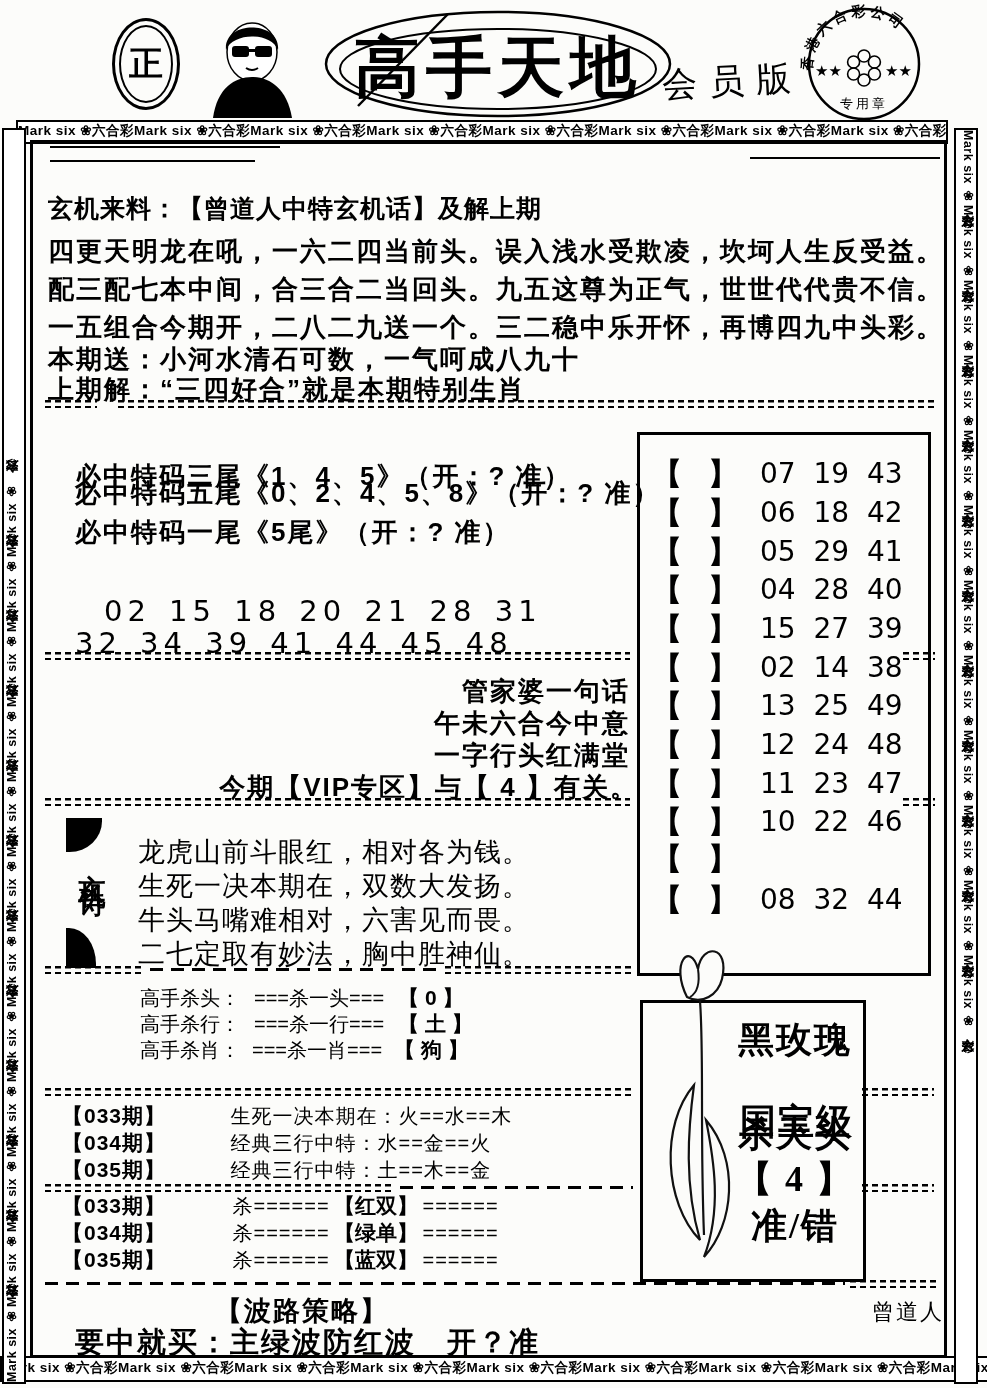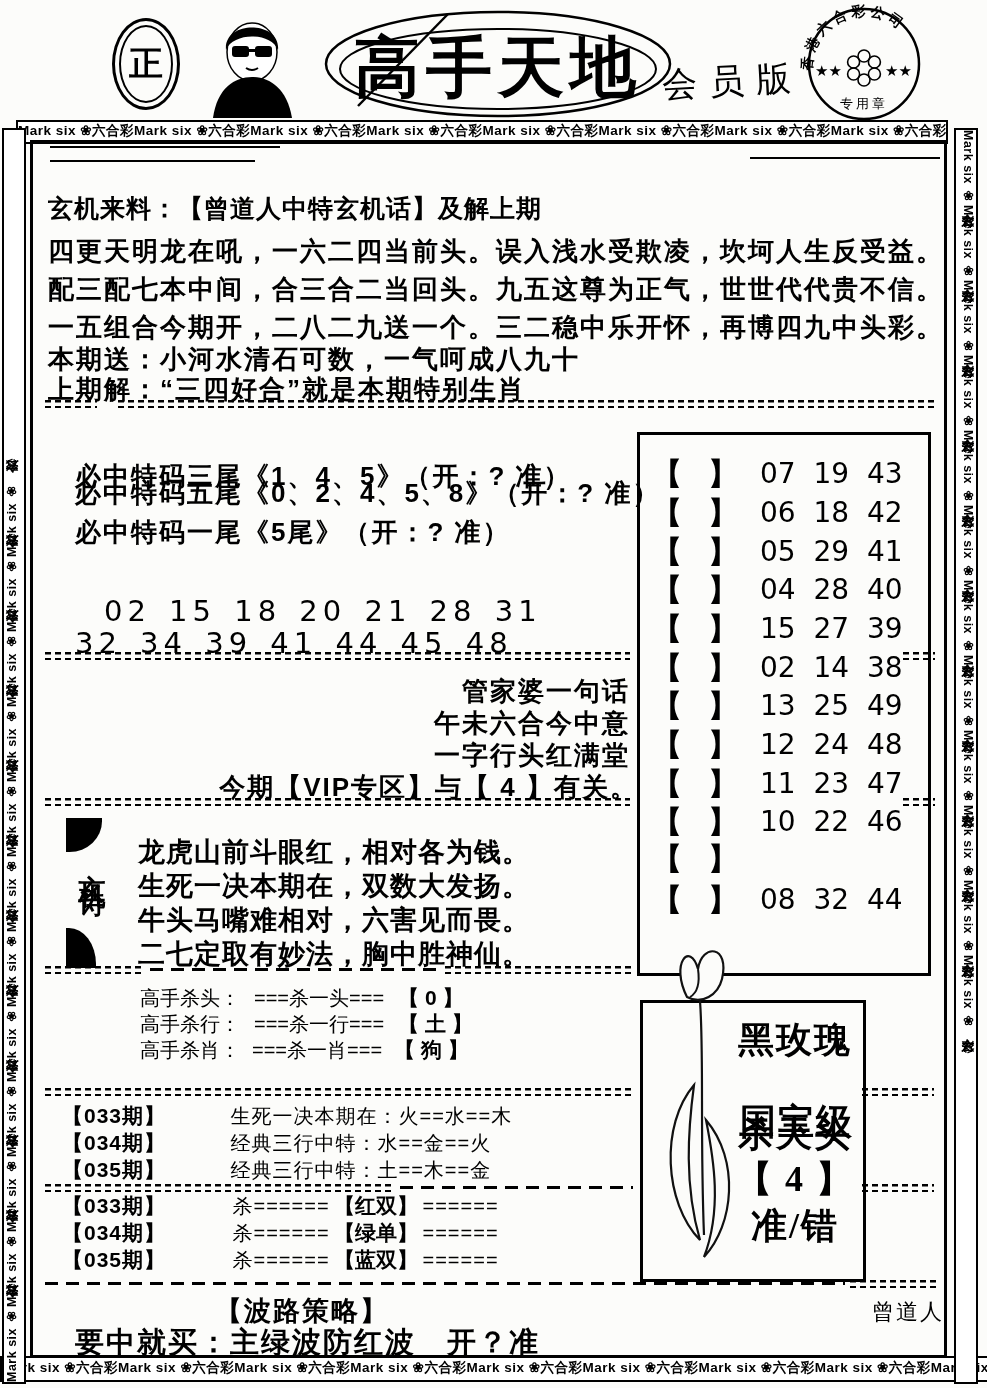--- a/index.html
+++ b/index.html
@@ -22,21 +22,21 @@
       repeating-linear-gradient(90deg,#000 0 6px,transparent 6px 10px);
       background-size:100% 2.5px,100% 2.5px;background-position:0 0,0 5.5px;
       background-repeat:no-repeat,no-repeat;}
   .dash{height:3px;background-image:repeating-linear-gradient(90deg,#000 0 13px,transparent 13px 21px);}
   .bline{background:#000;}
   
   .b25{font-size:25px;font-weight:bold;letter-spacing:1px;}
   .b26{font-size:26px;font-weight:bold;letter-spacing:2px;}
   .num{font-family:"DejaVu Sans",sans-serif;font-size:29px;letter-spacing:5px;word-spacing:4px;}
   .ctr{text-align:right;}
-  .poemline{font-size:27px;font-weight:700;letter-spacing:1px;}
+  .poemline{font-size:27px;font-weight:400;letter-spacing:1px;}
   .poemlabel{writing-mode:vertical-rl;font-family:"Liberation Serif",serif;font-weight:600;
              font-size:27px;letter-spacing:8px;}
   .krow{display:flex;gap:14px;font-size:20px;font-weight:500;align-items:baseline;}
   .kval{font-size:21px;font-weight:bold;}
   .issue{font-size:21px;font-weight:600;letter-spacing:1px;}
   .rowtxt{font-size:20px;font-weight:500;letter-spacing:1px;}
   .tagb{font-weight:bold;font-size:21px;}
   .prow{display:flex;align-items:center;}
   .pbr{font-size:30px;font-weight:bold;line-height:1;}
   .pgap{display:inline-block;width:26px;}

